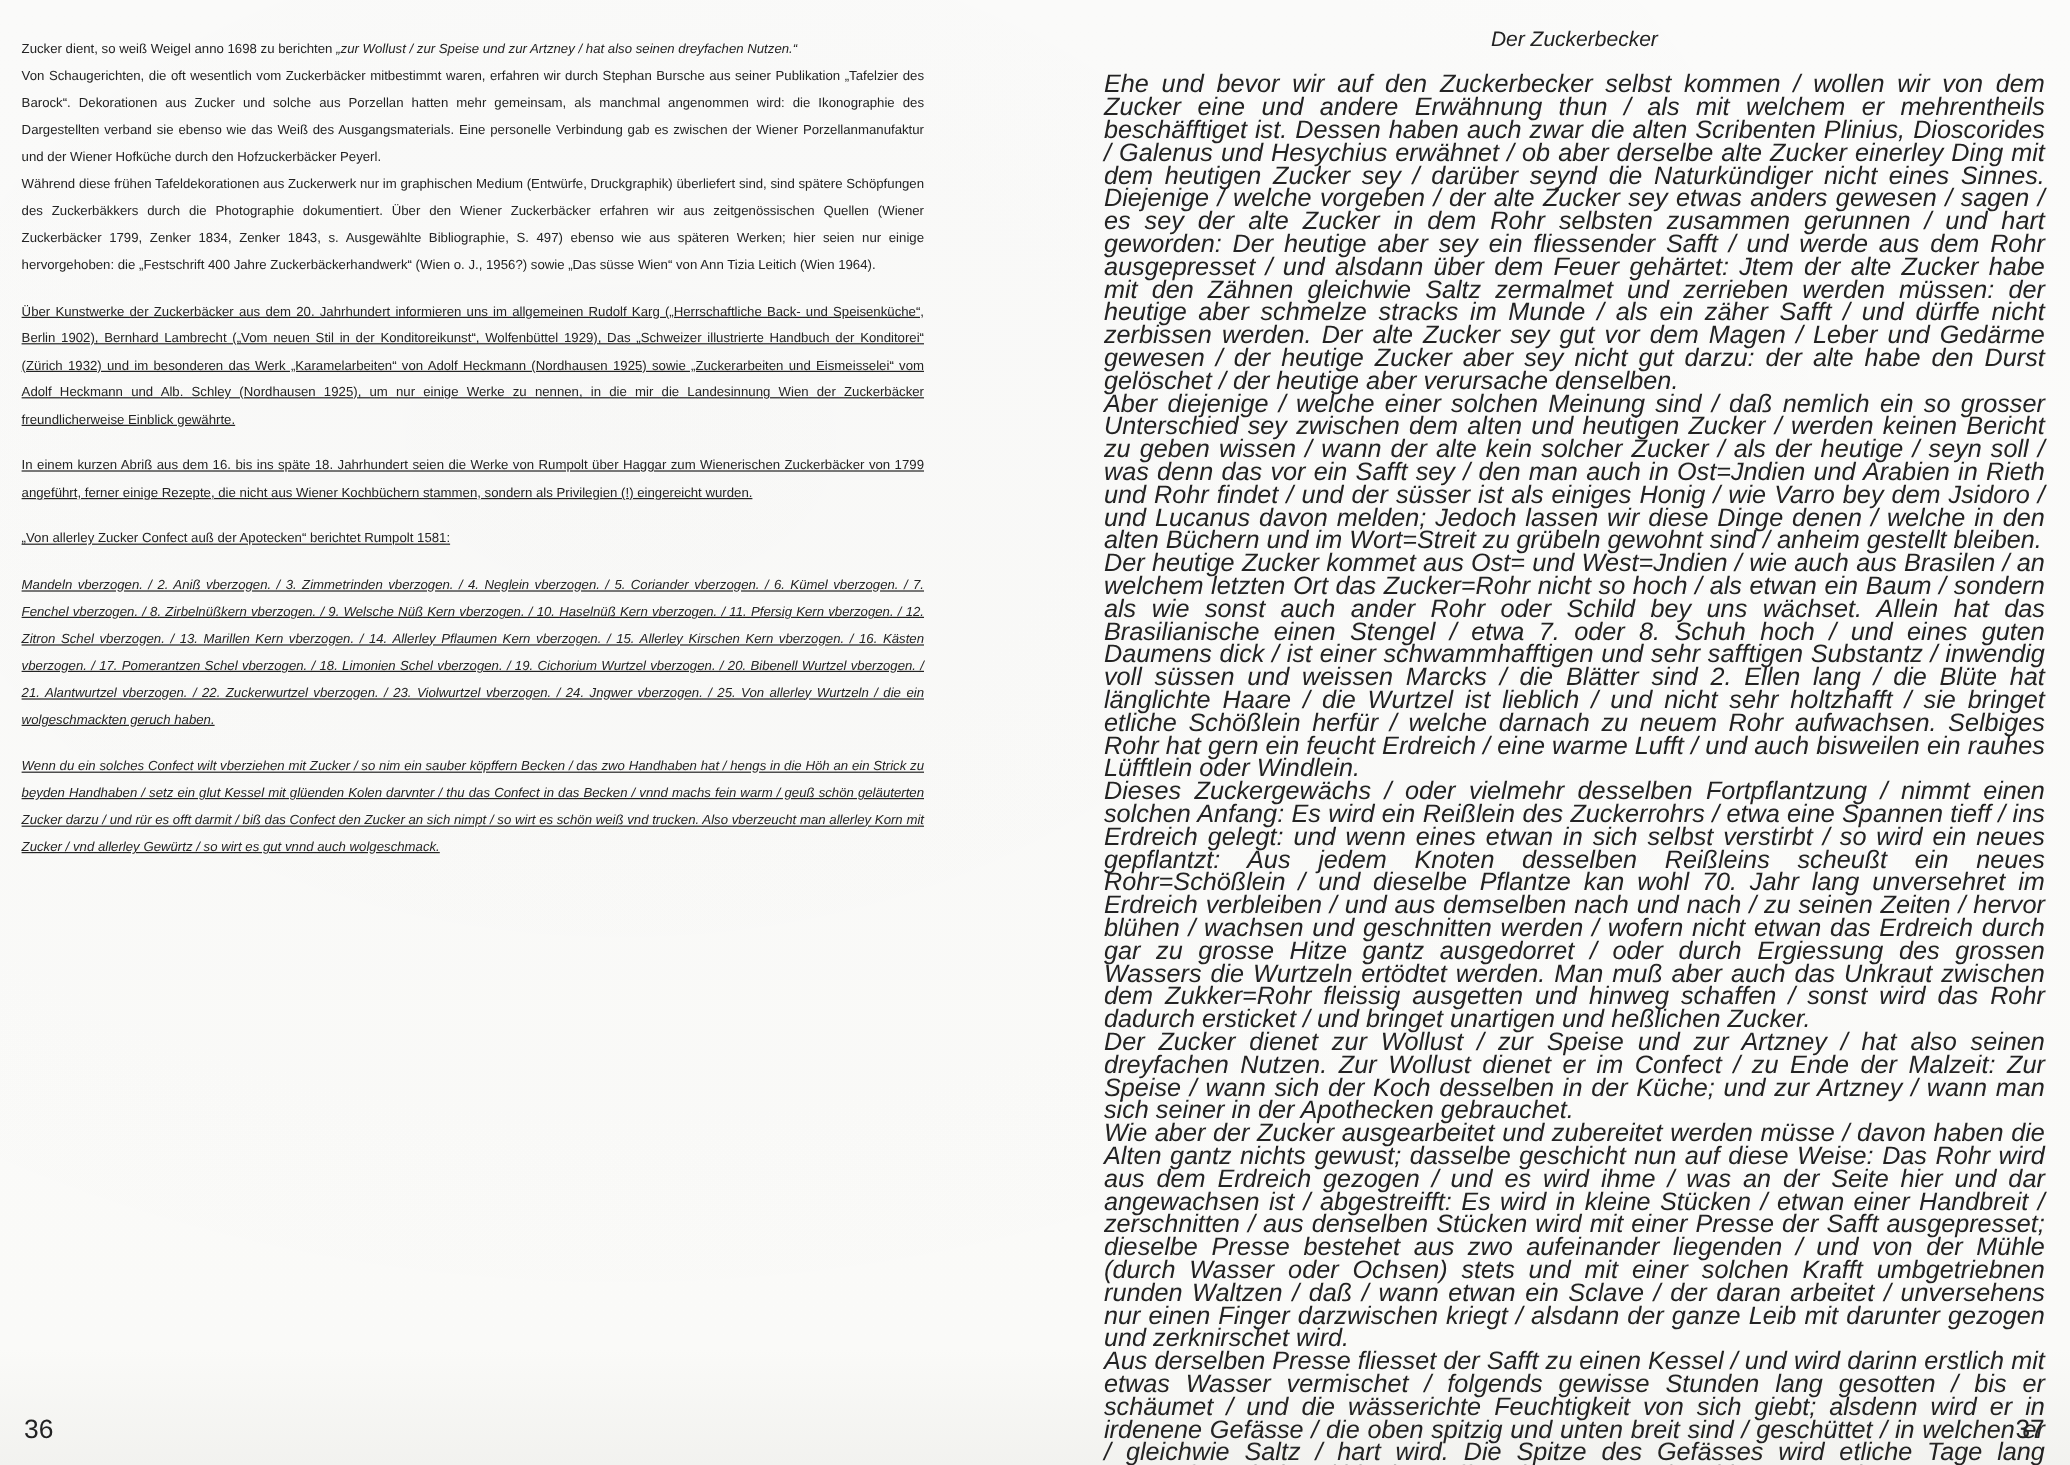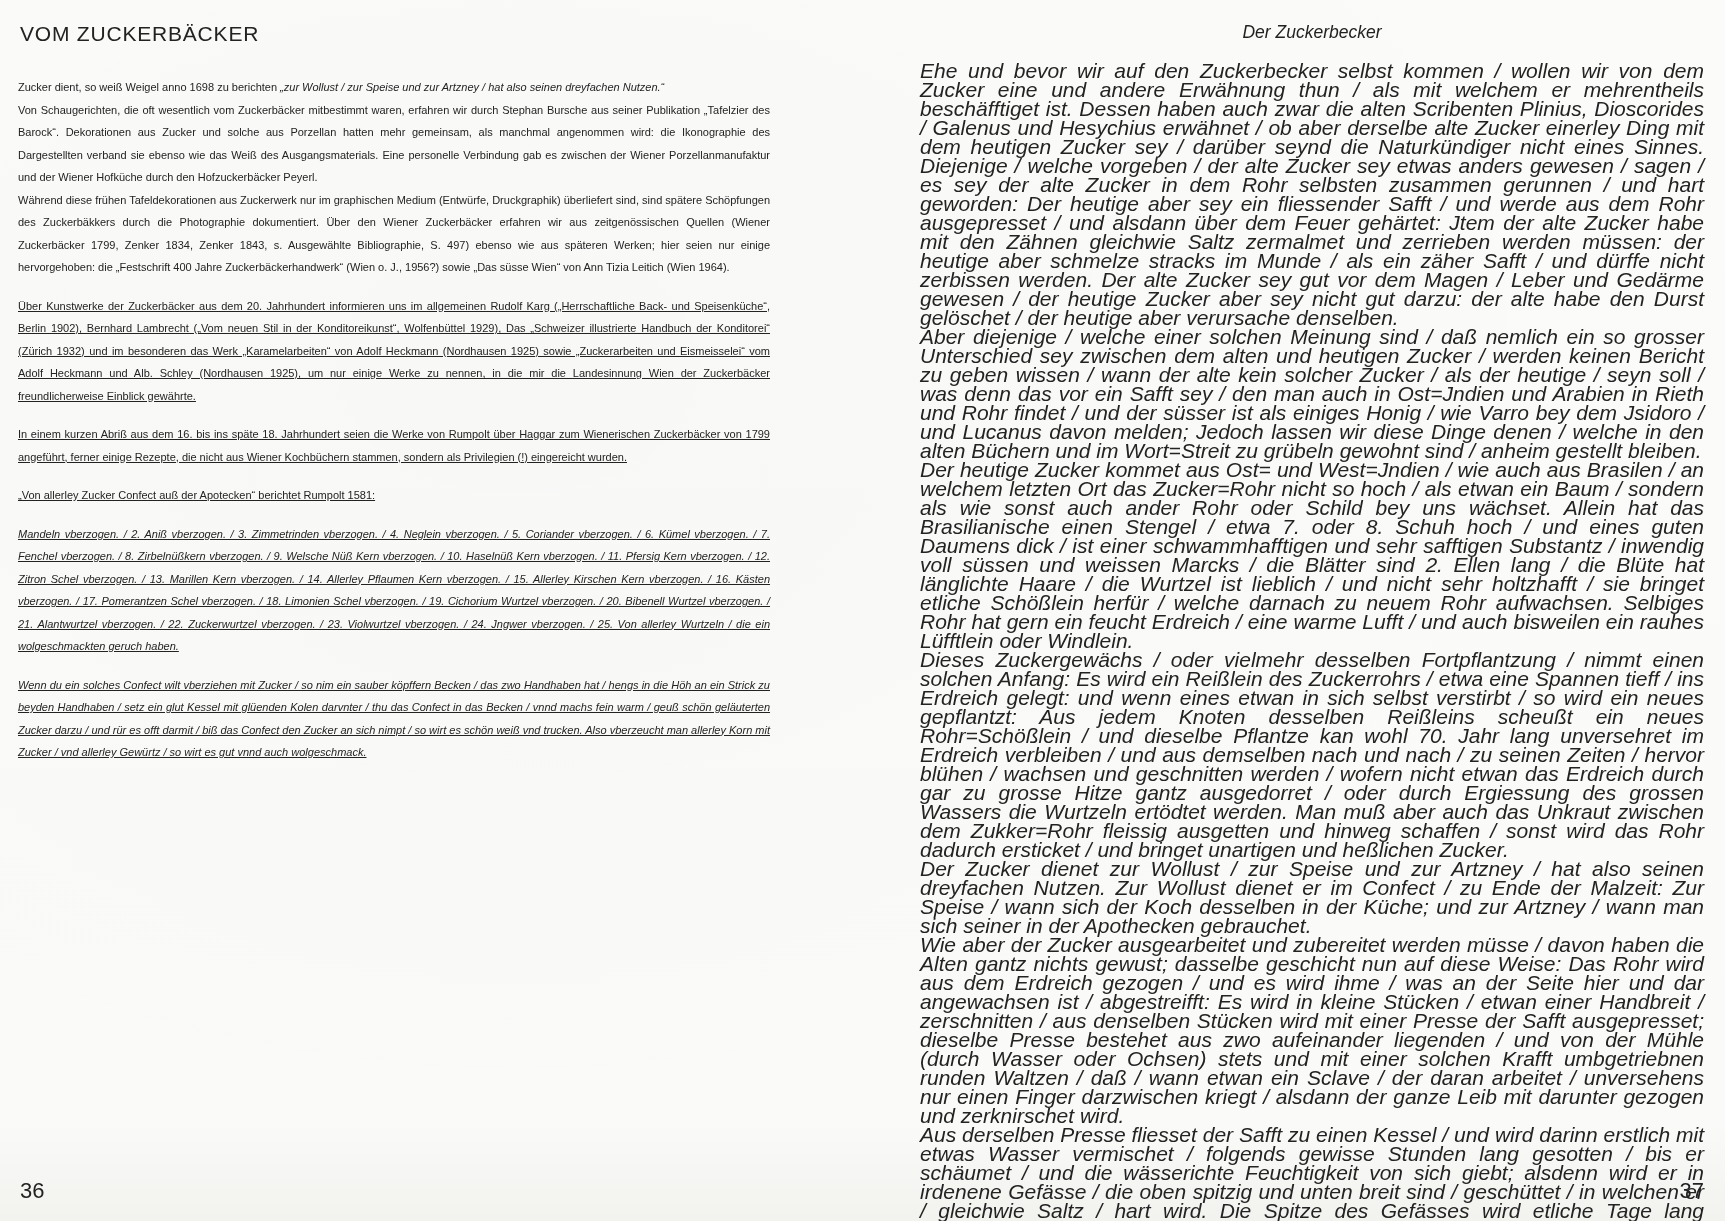--- a/index.html
+++ b/index.html
@@ -76,21 +76,20 @@
   }
   .page-number.pn-left  { left: 20px; }
   .page-number.pn-right { left: 920px; width: 784px; text-align: right; }
 </style>
 </head>
 <body>
 
 <div class="spread">
 
   <section class="page page-left">
-    <h1 class="left-title">VOM ZUCKERBÄCKER</h1>
     <div class="left-body">
       <p><span>Zucker dient, so weiß Weigel anno 1698 zu berichten </span><em>„zur Wollust / zur Speise und zur Artzney / hat also seinen dreyfachen Nutzen.“</em></p>
       <p>Von Schaugerichten, die oft wesentlich vom Zuckerbäcker mitbestimmt waren, erfahren wir durch Stephan Bursche aus seiner Publikation „Tafelzier des Barock“. Dekorationen aus Zucker und solche aus Porzellan hatten mehr gemeinsam, als manchmal angenommen wird: die Ikonographie des Dargestellten verband sie ebenso wie das Weiß des Ausgangsmaterials. Eine personelle Verbindung gab es zwischen der Wiener Porzellanmanufaktur und der Wiener Hofküche durch den Hofzuckerbäcker Peyerl.</p>
       <p>Während diese frühen Tafeldekorationen aus Zuckerwerk nur im graphischen Medium (Entwürfe, Druckgraphik) überliefert sind, sind spätere Schöpfungen des Zuckerbäkkers durch die Photographie dokumentiert. Über den Wiener Zuckerbäcker erfahren wir aus zeitgenössischen Quellen (Wiener Zuckerbäcker 1799, Zenker 1834, Zenker 1843, s. Ausgewählte Bibliographie, S. 497) ebenso wie aus späteren Werken; hier seien nur einige hervorgehoben: die „Festschrift 400 Jahre Zuckerbäckerhandwerk“ (Wien o. J., 1956?) sowie „Das süsse Wien“ von Ann Tizia Leitich (Wien 1964).</p>
       <p class="gap">Über Kunstwerke der Zuckerbäcker aus dem 20. Jahrhundert informieren uns im allgemeinen Rudolf Karg („Herrschaftliche Back- und Speisenküche“, Berlin 1902), Bernhard Lambrecht („Vom neuen Stil in der Konditoreikunst“, Wolfenbüttel 1929), Das „Schweizer illustrierte Handbuch der Konditorei“ (Zürich 1932) und im besonderen das Werk „Karamelarbeiten“ von Adolf Heckmann (Nordhausen 1925) sowie „Zuckerarbeiten und Eismeisselei“ vom Adolf Heckmann und Alb. Schley (Nordhausen 1925), um nur einige Werke zu nennen, in die mir die Landesinnung Wien der Zuckerbäcker freundlicherweise Einblick gewährte.</p>
       <p class="gap">In einem kurzen Abriß aus dem 16. bis ins späte 18. Jahrhundert seien die Werke von Rumpolt über Haggar zum Wienerischen Zuckerbäcker von 1799 angeführt, ferner einige Rezepte, die nicht aus Wiener Kochbüchern stammen, sondern als Privilegien (!) eingereicht wurden.</p>
       <p class="gap">„Von allerley Zucker Confect auß der Apotecken“ berichtet Rumpolt 1581:</p>
       <p class="gap italic">Mandeln vberzogen. / 2. Aniß vberzogen. / 3. Zimmetrinden vberzogen. / 4. Neglein vberzogen. / 5. Coriander vberzogen. / 6. Kümel vberzogen. / 7. Fenchel vberzogen. / 8. Zirbelnüßkern vberzogen. / 9. Welsche Nüß Kern vberzogen. / 10. Haselnüß Kern vberzogen. / 11. Pfersig Kern vberzogen. / 12. Zitron Schel vberzogen. / 13. Marillen Kern vberzogen. / 14. Allerley Pflaumen Kern vberzogen. / 15. Allerley Kirschen Kern vberzogen. / 16. Kästen vberzogen. / 17. Pomerantzen Schel vberzogen. / 18. Limonien Schel vberzogen. / 19. Cichorium Wurtzel vberzogen. / 20. Bibenell Wurtzel vberzogen. / 21. Alantwurtzel vberzogen. / 22. Zuckerwurtzel vberzogen. / 23. Violwurtzel vberzogen. / 24. Jngwer vberzogen. / 25. Von allerley Wurtzeln / die ein wolgeschmackten geruch haben.</p>
       <p class="gap italic">Wenn du ein solches Confect wilt vberziehen mit Zucker / so nim ein sauber köpffern Becken / das zwo Handhaben hat / hengs in die Höh an ein Strick zu beyden Handhaben / setz ein glut Kessel mit glüenden Kolen darvnter / thu das Confect in das Becken / vnnd machs fein warm / geuß schön geläuterten Zucker darzu / und rür es offt darmit / biß das Confect den Zucker an sich nimpt / so wirt es schön weiß vnd trucken. Also vberzeucht man allerley Korn mit Zucker / vnd allerley Gewürtz / so wirt es gut vnnd auch wolgeschmack.</p>
     </div>

